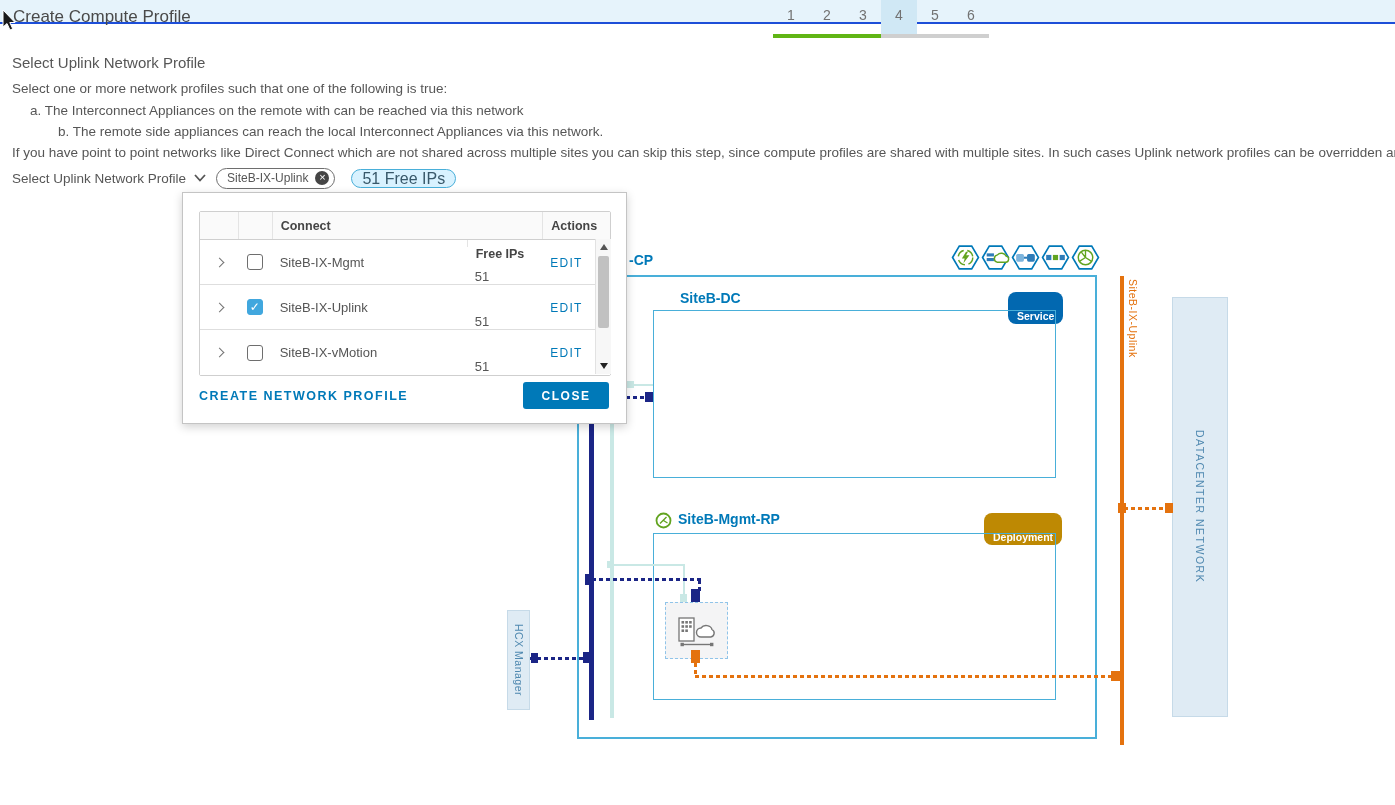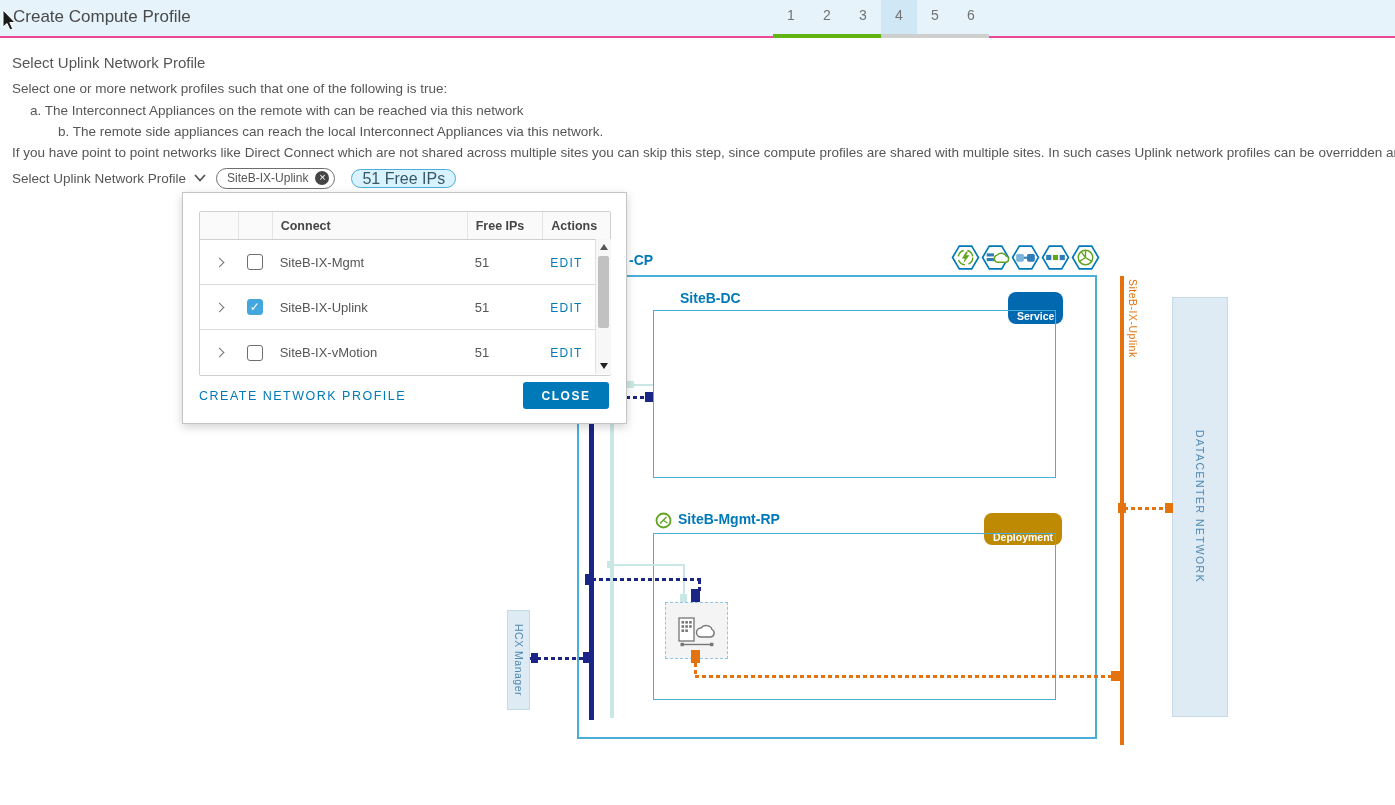--- a/index.html
+++ b/index.html
@@ -1,21 +1,21 @@
 <!DOCTYPE html>
 <html><head>
 <meta charset="utf-8">
 <style>
   * { margin:0; padding:0; box-sizing:border-box; }
   body { font-family:"Liberation Sans", sans-serif; background:#fff; }
   .root { position:relative; width:1395px; height:805px; overflow:hidden; background:#fff; }
   .abs { position:absolute; }
 
   
-  .hdr { position:absolute; left:0; top:0; width:1395px; height:38px; background:#E6F3FB; border-bottom:2px solid #ec4899; }
+  .hdr { position:absolute; left:0; top:0; width:1395px; height:24px; background:#E6F3FB; border-bottom:2px solid #1d4ed8; }
   .hdr-title { position:absolute; left:13px; top:7px; font-size:17px; font-weight:400; color:#4A4A4A; }
   .steps { position:absolute; left:773px; top:0; height:38px; display:flex; }
   .step { width:36px; height:38px; text-align:center; padding-top:7px; font-size:14px; color:#727272; cursor:pointer; }
   .step.active { background:#D0E8F5; }
   .bar-green { position:absolute; left:773px; top:34px; width:108px; height:4px; background:#60B515; }
   .bar-gray  { position:absolute; left:881px; top:34px; width:108px; height:4px; background:#CFCFCF; }
 
   
   .h2 { position:absolute; left:12px; top:54px; font-size:15px; color:#565656; }
   .p  { position:absolute; font-size:13.5px; color:#565656; white-space:nowrap; }
@@ -28,34 +28,34 @@
   .chip { display:flex; align-items:center; border:1px solid #6E6E6E; border-radius:12px; height:21px; padding:0 5px 0 10px; font-size:12px; color:#565656; background:#fff; }
   .chip-x { width:14px; height:14px; border-radius:50%; background:#454545; color:#fff; font-size:11px; line-height:13px; text-align:center; margin-left:7px; cursor:pointer; }
   .ips-badge { margin-left:16px; border:1px solid #49AFD9; border-radius:10px; height:19px; padding:0 10px; font-size:16px; line-height:17px; color:#38586A; background:#D8F2FF; }
 
   
   .popup { position:absolute; left:182px; top:192px; width:445px; height:232px; background:#fff; border:1px solid #C4C4C4; box-shadow:0 3px 9px rgba(0,0,0,0.18); z-index:20; }
   .tbl { position:absolute; left:16px; top:18px; width:412px; border:1px solid #CFCFCF; border-radius:2px; }
   .tbl-hrow { display:flex; height:28px; background:#FAFAFA; border-bottom:1px solid #CFCFCF; }
   .tbl-h { font-size:12.5px; font-weight:600; color:#454545; padding:7px 0 0 8px; border-left:1px solid #E4E4E4; }
   .tbl-h:first-child { border-left:none; }
-  .c-exp { width:38px; } .c-chk { width:34px; } .c-net { width:196px; } .c-ips { width:76px; } .c-act { width:68px; }
+  .c-exp { width:38px; } .c-chk { width:34px; } .c-net { width:196px; } .c-ips { width:76px;margin-top:28px; } .c-act { width:68px; }
   .tbl-row { display:flex; align-items:center; height:45px; border-bottom:1px solid #DEDEDE; background:#fff; }
   .tbl-row:last-child { border-bottom:none; }
   .cell { font-size:13px; color:#565656; padding-left:8px; }
   .exp-chev { width:7px; height:7px; border-right:1.6px solid #737373; border-bottom:1.6px solid #737373; transform:rotate(-45deg); margin-left:16px; cursor:pointer; }
   .cbox { width:16px; height:16px; border:1px solid #6E6E6E; border-radius:3px; background:#fff; margin-left:9px; cursor:pointer; }
   .cbox.on { background:#41A7DE; border-color:#41A7DE; color:#fff; font-size:12px; line-height:15px; text-align:center; }
   .edit-link { font-size:12px; letter-spacing:1.2px; color:#0079B8; cursor:pointer; }
   .tbl-scroll { position:absolute; left:412px; top:46px; width:16px; height:135px; background:#F7F7F7; border-left:1px solid #E2E2E2; }
   .scr-up, .scr-dn { position:absolute; left:4px; width:0; height:0; border-left:4px solid transparent; border-right:4px solid transparent; cursor:pointer; }
   .scr-up { top:5px; border-bottom:6px solid #555; }
   .scr-dn { bottom:5px; border-top:6px solid #222; }
   .scr-thumb { position:absolute; left:2px; top:17px; width:11px; height:72px; background:#C1C1C1; border-radius:2px; cursor:pointer; }
-  .create-link { position:absolute; left:16px; top:196px; font-size:12.5px; font-weight:400; letter-spacing:1.5px; color:#0079B8; cursor:pointer; }
+  .create-link { position:absolute; left:16px; top:196px; font-size:12.5px; font-weight:700; letter-spacing:1.5px; color:#0079B8; cursor:pointer; }
   .close-btn { position:absolute; right:17px; top:189px; width:86px; height:27px; background:#0079B8; border:none; border-radius:3px; color:#fff; font-size:12px; font-weight:600; letter-spacing:1.5px; cursor:pointer; font-family:"Liberation Sans", sans-serif; }
 
   
   .cp-box { position:absolute; left:577px; top:275px; width:520px; height:464px; border:2px solid #49AFD9; }
   .cp-label { position:absolute; left:629px; top:252px; font-size:14px; font-weight:700; color:#0079B8; }
   .inner-box { position:absolute; border:1.5px solid #49AFD9; background:transparent; }
   .box-label { position:absolute; font-size:14px; font-weight:700; color:#0079B8; }
   .badge { position:absolute; height:16px; border-radius:8px; color:#fff; font-size:10.5px; font-weight:600; line-height:16px; padding:16px 9px; }
   .badge-service { background:#0268B0; }
   .badge-deploy { background:#BE8903; }

